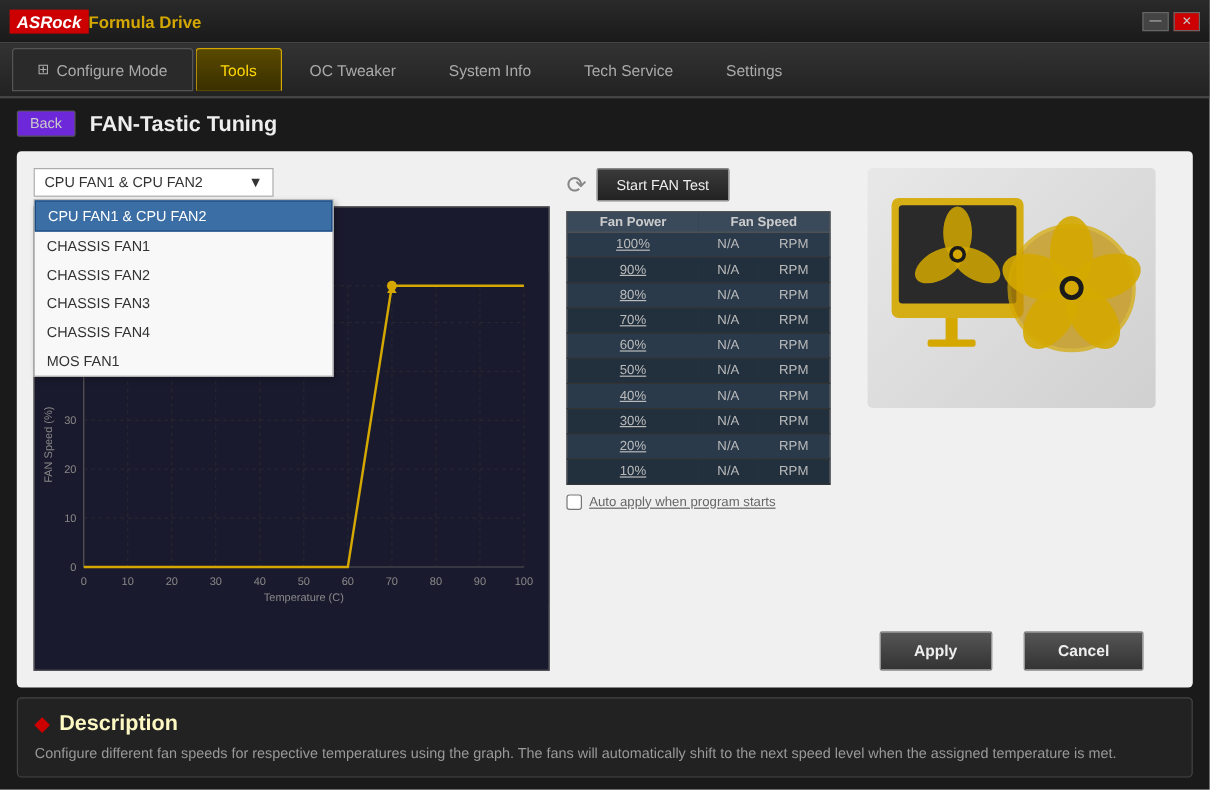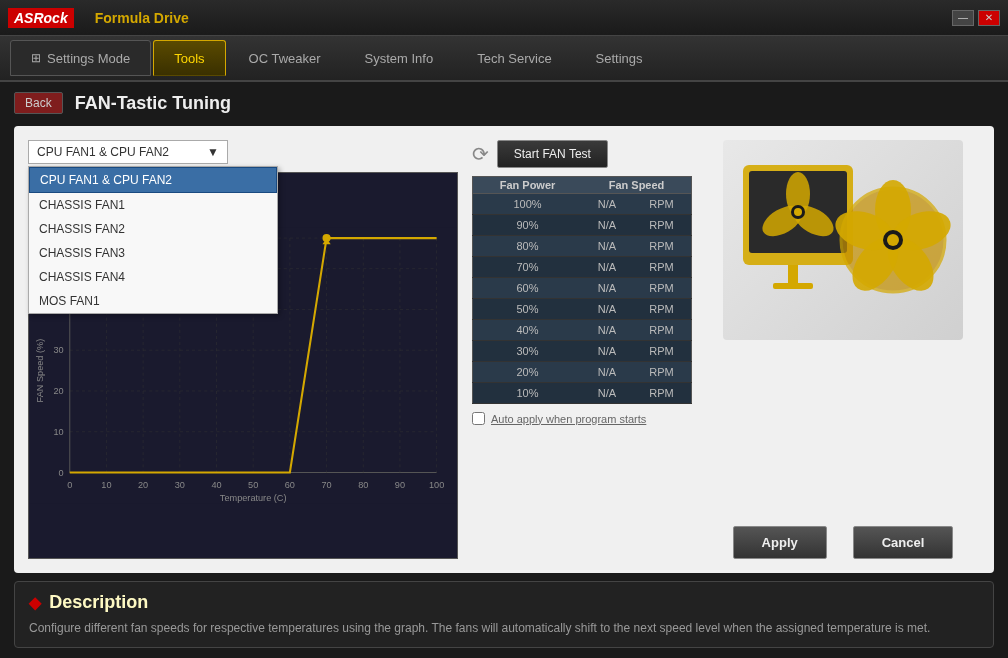--- a/index.html
+++ b/index.html
@@ -19,21 +19,21 @@
       background: linear-gradient(to bottom, #2a2a2a, #1a1a1a);
       display: flex;
       align-items: center;
       justify-content: space-between;
       padding: 0 8px;
       border-bottom: 1px solid #444;
     }
     #title-left {
       display: flex;
       align-items: center;
-      gap: 21px;
+      gap: 0;
     }
     #asrock-logo {
       color: #fff;
       font-weight: bold;
       font-size: 14px;
       font-style: italic;
       background: #cc0000;
       padding: 2px 6px;
     }
     #app-title {
@@ -102,21 +102,21 @@
     }
 
     
     #page-header {
       display: flex;
       align-items: center;
       gap: 12px;
       margin-bottom: 4px;
     }
     #back-btn {
-      background: #7f1d1d;
+      background: #6d28d9;
       border: 1px solid #555;
       color: #ccc;
       padding: 3px 10px;
       cursor: pointer;
       font-size: 12px;
       border-radius: 2px;
     }
     #page-title {
       font-size: 18px;
       color: #eee;
@@ -237,21 +237,21 @@
     }
     #fan-table td {
       padding: 4px 8px;
       text-align: center;
       font-size: 11px;
       color: #bbb;
       border-bottom: 1px solid #333;
     }
     #fan-table tr:nth-child(even) td { background: #22303e; }
     #fan-table tr:nth-child(odd) td { background: #2a3a4a; }
-    .fan-power { color: #87ceeb; }
+    .fan-power { color: #87ceeb; text-decoration: underline; }
     .fan-na { color: #87ceeb; }
     .fan-rpm { color: #87ceeb; }
 
     #auto-apply-row {
       display: flex;
       align-items: center;
       gap: 6px;
       font-size: 11px;
       color: #666;
       text-decoration: underline;
@@ -338,21 +338,21 @@
   </div>
   <div id="window-controls">
     <div class="win-btn">—</div>
     <div class="win-btn" id="close-btn">✕</div>
   </div>
 </div>
 
 <div id="nav-bar">
   <div class="nav-tab nav-tab-op">
     <span style="font-size:12px;">⊞</span>
-    <span>Settings Mode</span>
+    <span>Configure Mode</span>
   </div>
   <div class="nav-tab active">
     <span>Tools</span>
   </div>
   <div class="nav-tab">
     <span>OC Tweaker</span>
   </div>
   <div class="nav-tab">
     <span>System Info</span>
   </div>

